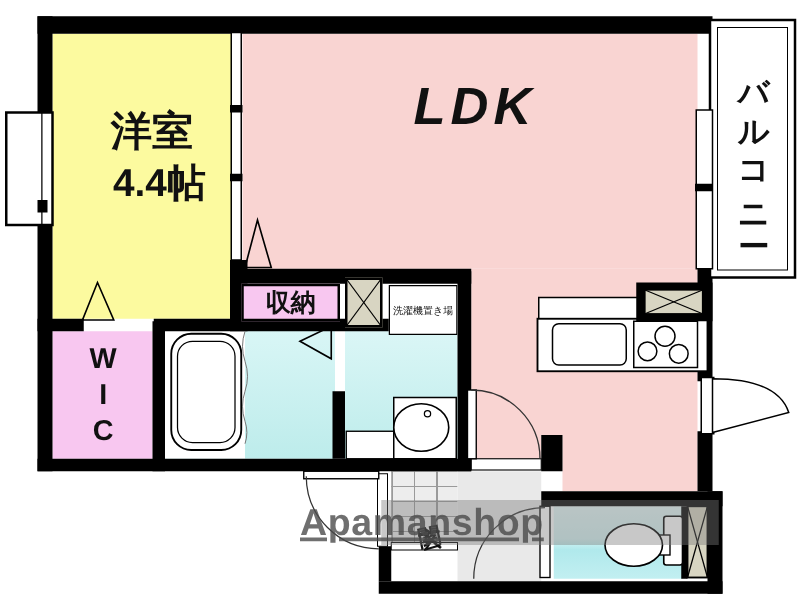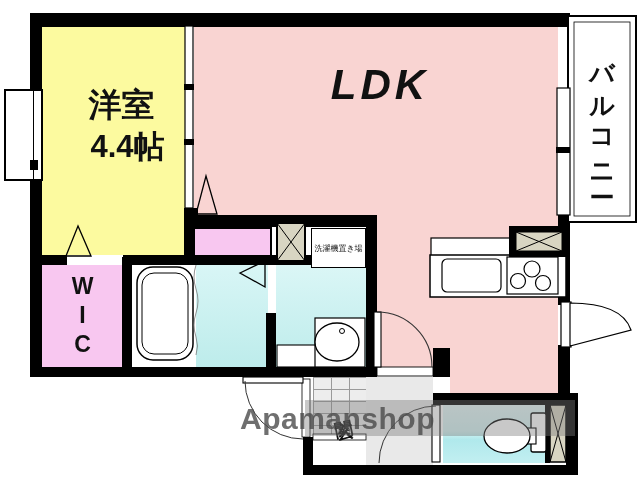--- a/index.html
+++ b/index.html
@@ -167,25 +167,26 @@
     <div style="font-size:33px;line-height:38px;">洋室</div>
     <div class="lbl-line2" style="font-size:31px;">4.4帖</div>
   </div>
 
   <div class="label" style="left:250px;top:60px;width:260px;font-style:italic;">
     <div style="font-size:42px;line-height:50px;letter-spacing:4px;">LDK</div>
   </div>
 
   <div class="label vtext center" style="left:576px;top:28px;width:54px;height:178px;font-size:25px;letter-spacing:6px;font-weight:bold;">バルコニー</div>
 
+  <div class="label center" style="left:193px;top:227px;width:79px;height:30px;font-size:20px;">収納</div>
 
   <div class="label vtext center" style="left:42px;top:268px;width:80px;height:96px;font-size:23px;letter-spacing:3px;">WIC</div>
 
   <div class="label center" style="left:312px;top:229px;width:53px;height:38px;font-size:8px;font-weight:normal;white-space:nowrap;">洗濯機置き場</div>
 
   <div class="label center" style="left:314px;top:379px;width:50px;height:56px;">
     <span class="vtext" style="font-size:18px;transform:rotate(-12deg);">玄関</span>
   </div>
 
   <div class="wm-band" style="left:305px;top:400px;width:270px;height:36px;"></div>
-  <div class="wm-text" style="left:240px;top:402px;font-size:30px;">Apamanshop</div>
+  <div class="wm-text" style="left:240px;top:402px;font-size:30px;text-decoration:underline;">Apamanshop</div>
 
 </div>
 
 </body></html>

